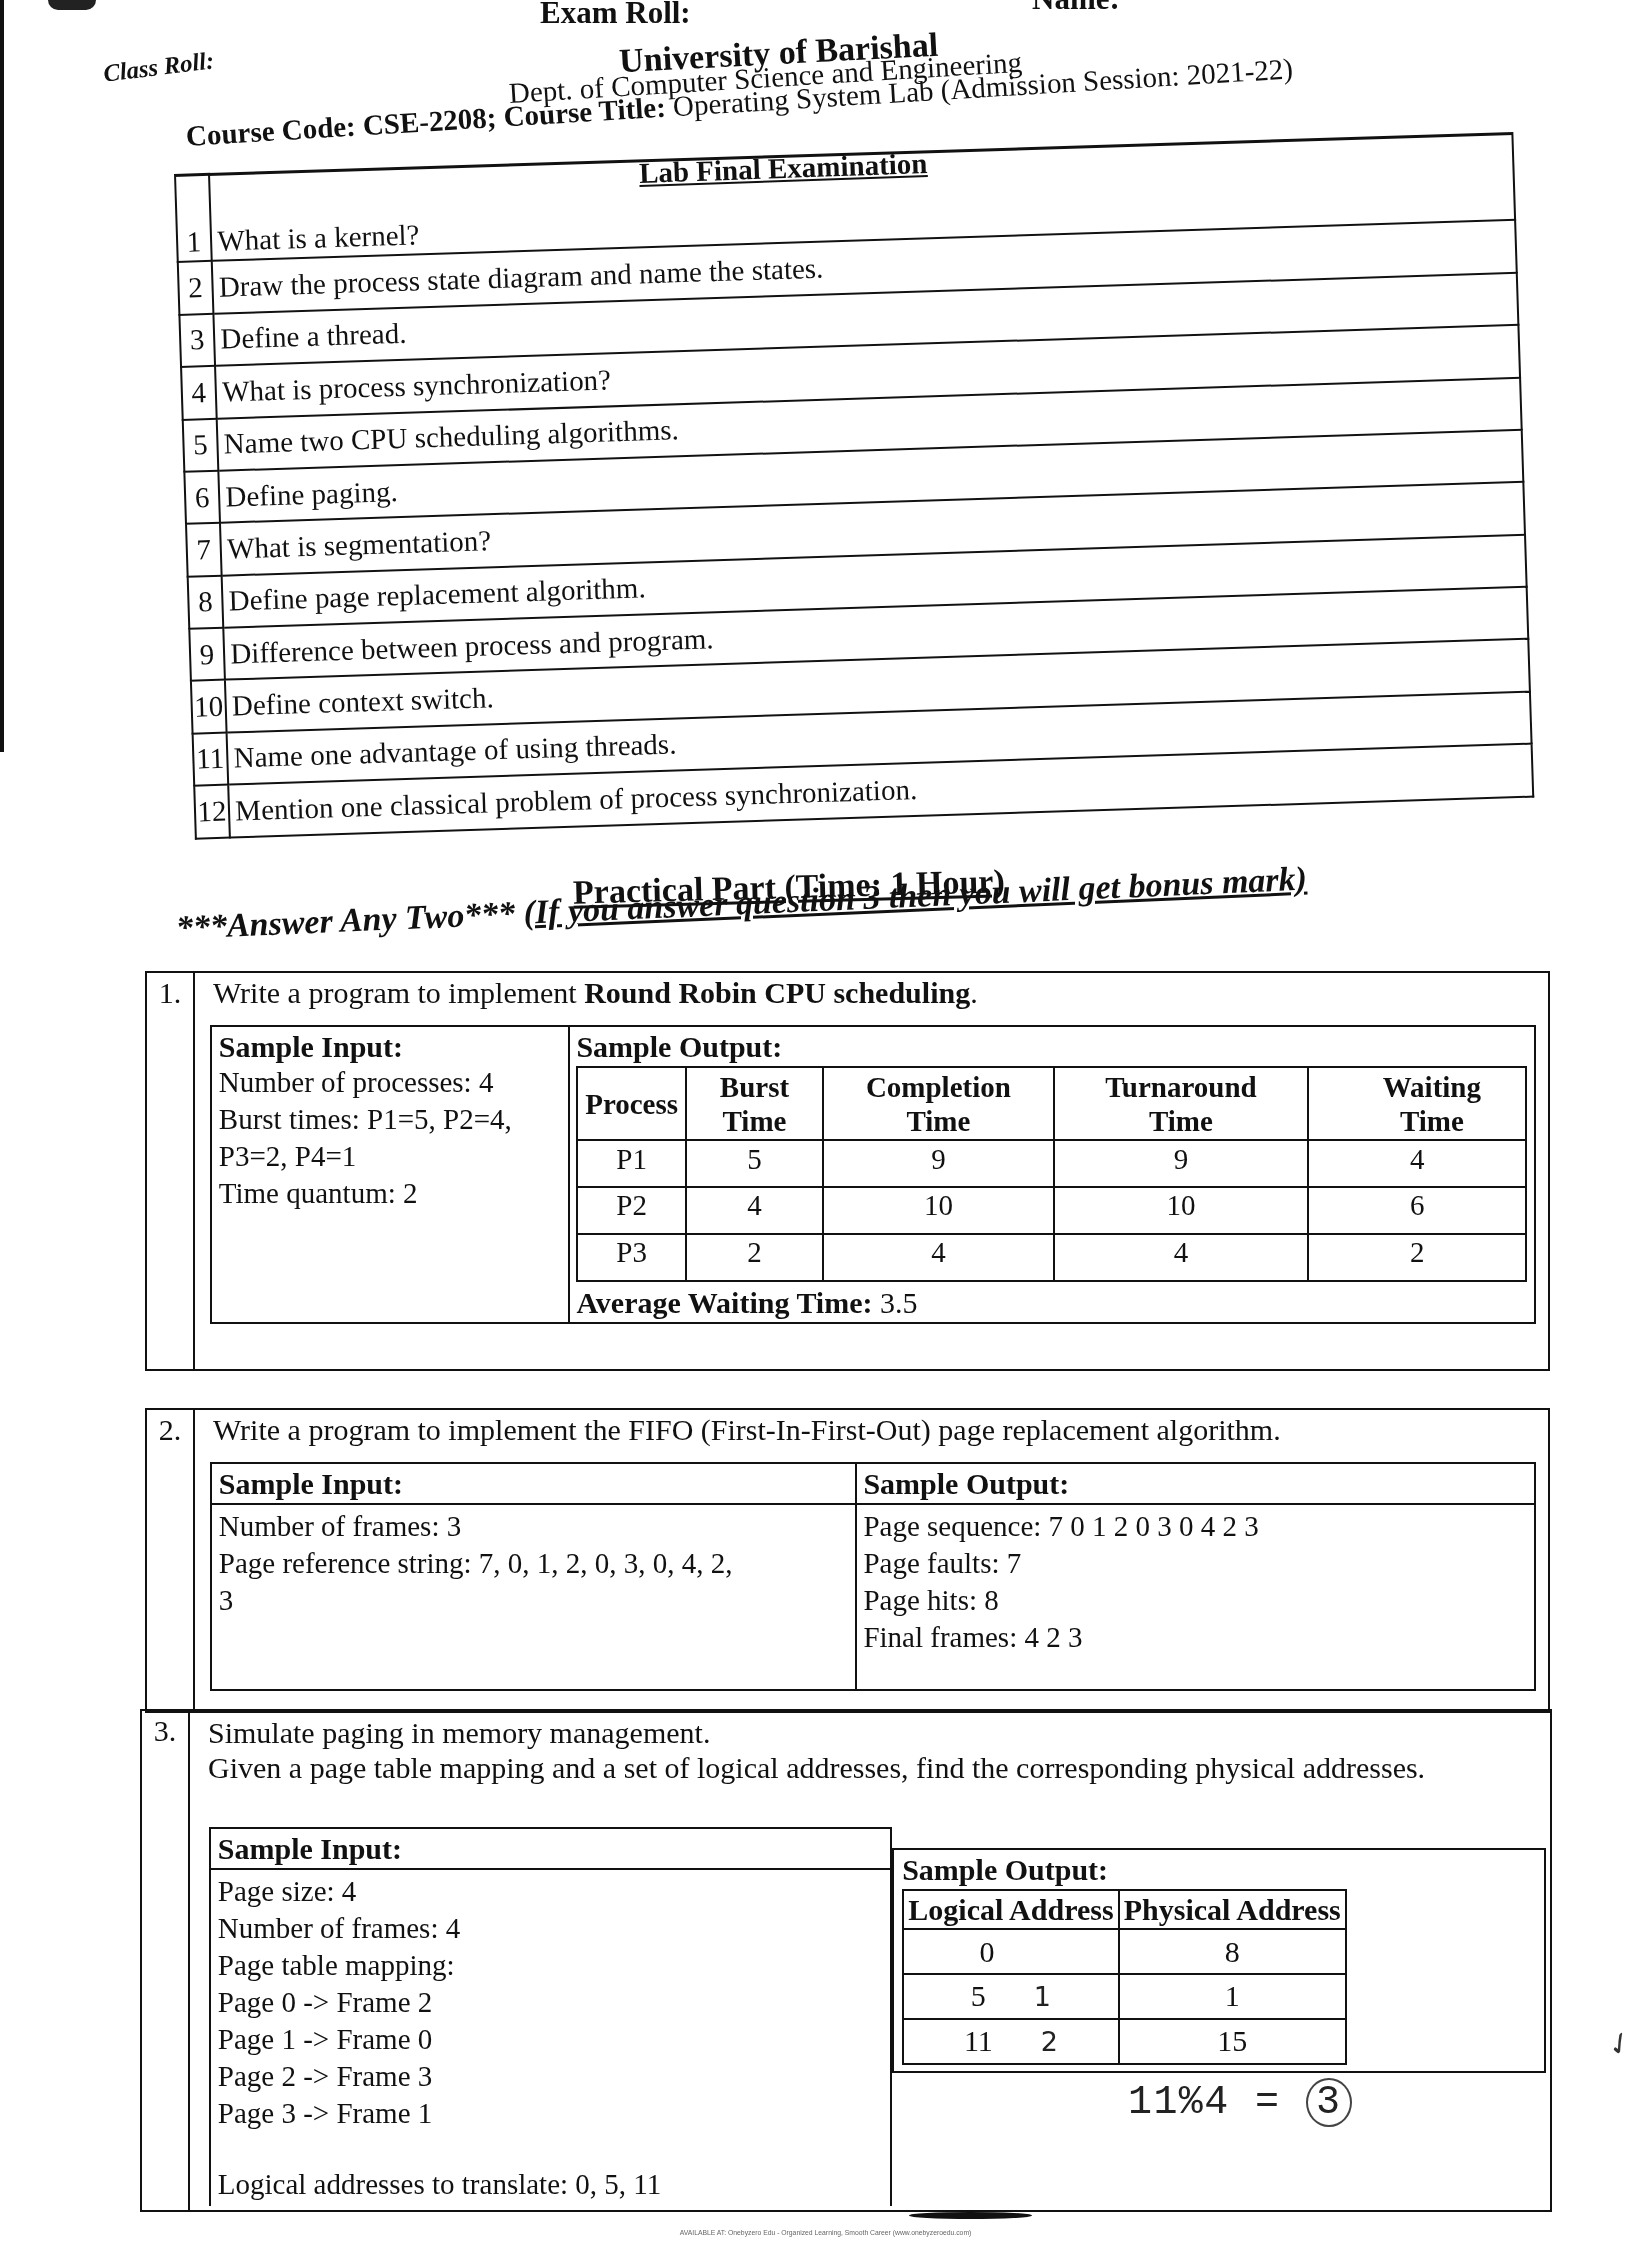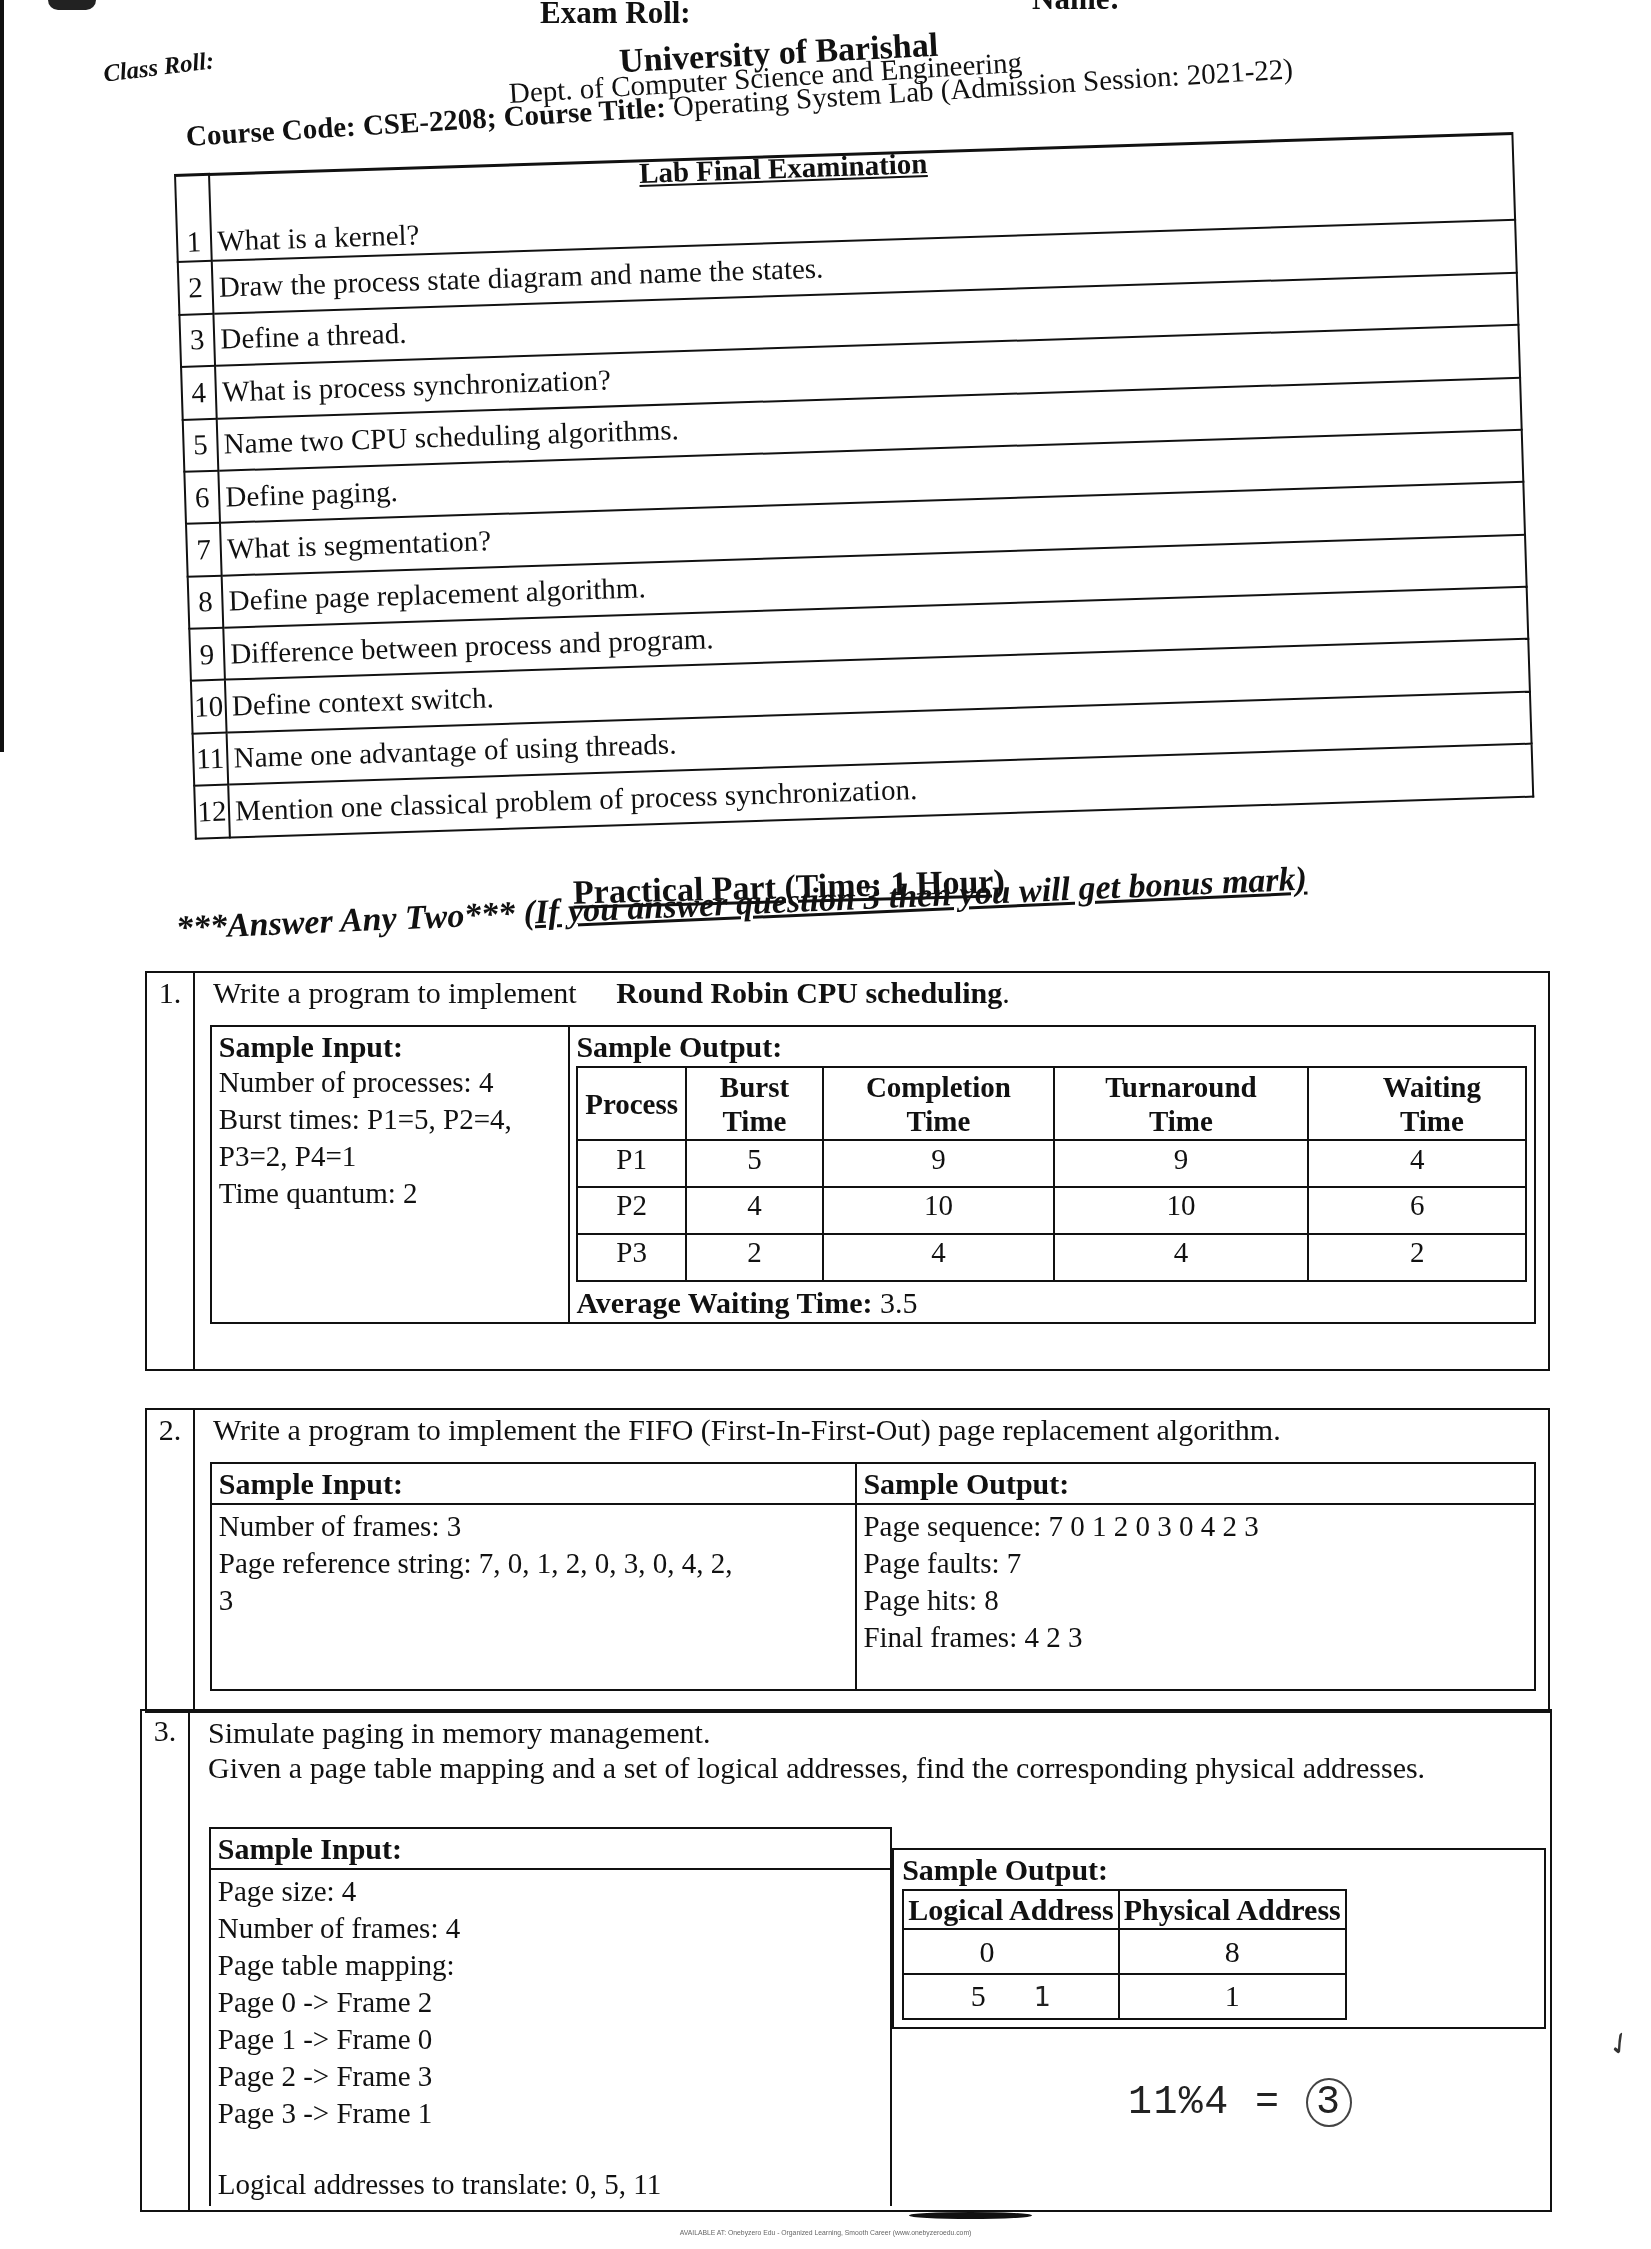--- a/index.html
+++ b/index.html
@@ -32,21 +32,21 @@
   .pt-title { position: absolute; left: 573px; top: 0; font-size: 34px; font-weight: bold; text-decoration: underline; transform: rotate(-1.5deg); }
   .pt-instr { position: absolute; left: 176px; top: 41px; font-size: 34px; font-weight: bold; font-style: italic; transform: rotate(-2.5deg); transform-origin: left; white-space: nowrap; }
   .pt-instr .ul { text-decoration: underline; }
 
   .qbox { position: absolute; border: 2.7px solid #111; }
   .q1 { left: 145px; top: 971px; width: 1401px; height: 396px; }
   .q2 { left: 145px; top: 1408px; width: 1401px; height: 301px; }
   .q3 { left: 140px; top: 1709px; width: 1408px; height: 499px; }
   .qnum { position: absolute; left: 0; top: 0; width: 48px; height: 100%; border-right: 2.7px solid #111; font-size: 30px; text-align: center; padding-top: 2.7px; box-sizing: border-box; }
   .qbody { position: absolute; left: 66px; top: 2.7px; right: 6.8px; font-size: 30px; }
-  .qbody b { font-weight: bold; margin-left: 32px; }
+  .qbody b { font-weight: bold; }
 
   .sample-table { position: absolute; border-collapse: collapse; font-size: 29px; }
   .sample-table td { border: 2.7px solid #111; vertical-align: top; padding: 2.7px 6.8px; margin-top: 20px; }
   .sample-head { font-weight: bold; font-size: 30px; }
   .line { display: block; line-height: 37px; white-space: nowrap; }
 
   .rr-table { border-collapse: collapse; margin-top: 2.7px; }
   .rr-table th, .rr-table td { border: 2.1px solid #111; text-align: center; font-size: 29px; padding: 1.4px 6.8px; }
   .rr-table th { font-weight: bold; line-height: 34px; }
   .rr-table td { height: 42px; }
@@ -299,20 +299,24 @@
         </thead>
       <tbody id="addr-body">
           <tr>
             <td><span>0</span><span class="hand" style="margin-left:48px;"></span></td>
             <td>8</td>
           </tr>
           <tr>
             <td><span>5</span><span class="hand" style="margin-left:48px;">1</span></td>
             <td>1</td>
           </tr>
+          <tr>
+            <td><span>11</span><span class="hand" style="margin-left:48px;">2</span></td>
+            <td>15</td>
+          </tr>
         </tbody>
     </table>
   </div>
 </div>
 
 <div class="hand-note">
   <span>11%4 = </span>
   <span class="circle">3</span>
 </div>
 <div class="tick-mark">✓</div>

